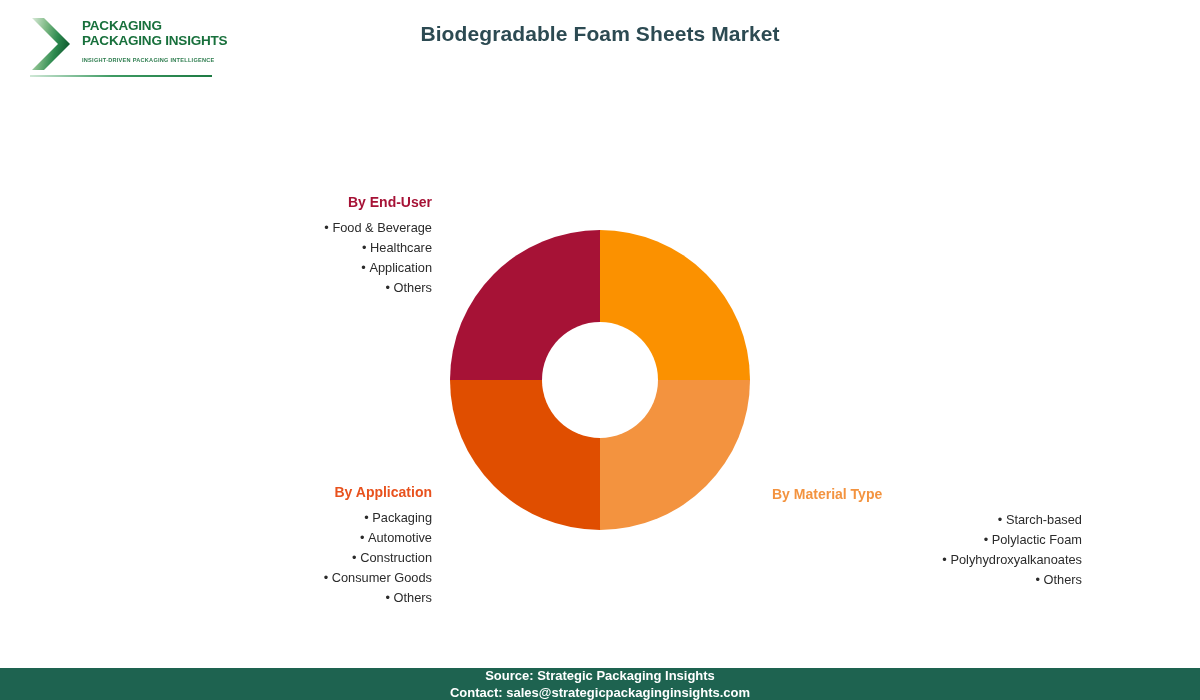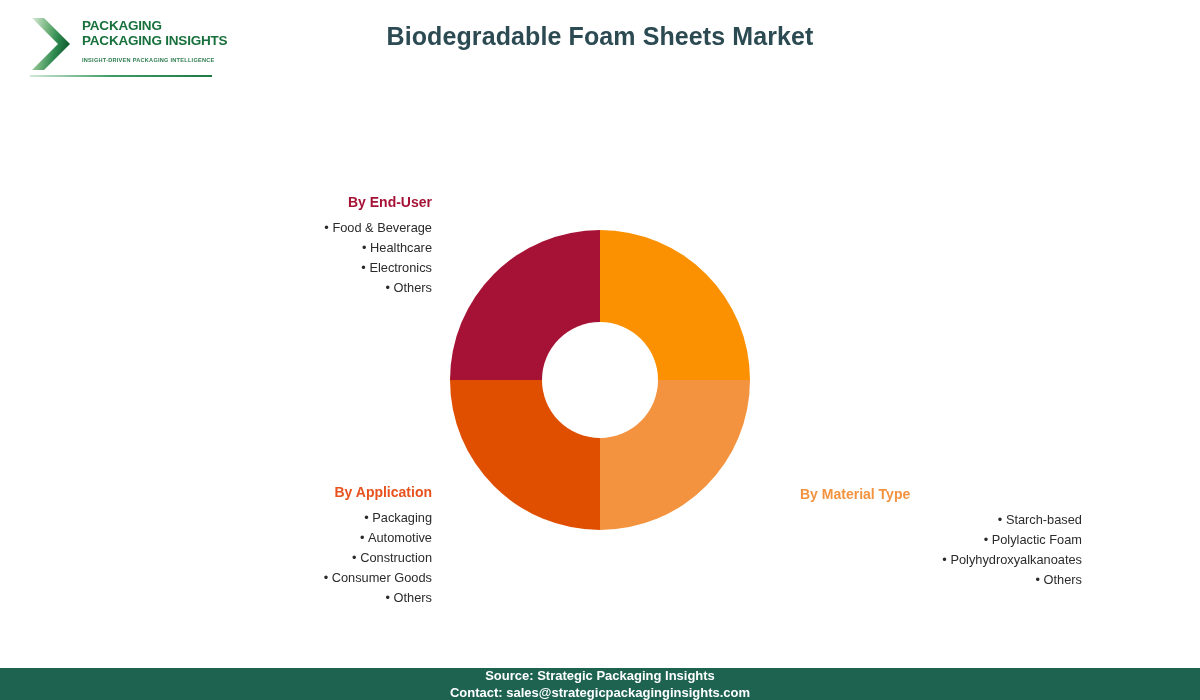--- a/index.html
+++ b/index.html
@@ -66,21 +66,21 @@
   }
 
   
   #page-title {
     position: absolute;
     left: 0;
     top: 22px;
     width: 1200px;
     text-align: center;
     color: #2C4A52;
-    font-size: 25px;
+    font-size: 21px;
     font-weight: bold;
     letter-spacing: 0.1px;
   }
 
   
   #donut-chart {
     position: absolute;
     left: 450px;
     top: 230px;
     width: 300px;
@@ -173,39 +173,39 @@
     <path id="seg-enduser" d="M150 150 L0 150 A150 150 0 0 1 150 0 Z" fill="#A61236"></path>
 
     <circle cx="150" cy="150" r="58" fill="#ffffff"></circle>
   </svg>
 
   <div id="block-end-user" class="seg-block align-right">
     <div class="seg-title" style="color: rgb(166, 18, 54);">By End-User</div>
     <ul class="seg-list">
         <li>Food &amp; Beverage</li>
         <li>Healthcare</li>
-        <li>Electronics</li>
+        <li>Application</li>
         <li>Others</li>
       </ul>
   </div>
 
 
   <div id="block-application" class="seg-block align-right">
     <div class="seg-title" style="color: rgb(232, 82, 30);">By Application</div>
     <ul class="seg-list">
         <li>Packaging</li>
         <li>Automotive</li>
         <li>Construction</li>
         <li>Consumer Goods</li>
         <li>Others</li>
       </ul>
   </div>
 
   <div id="block-material" class="seg-block align-left">
-    <div class="seg-title" style="color: rgb(243, 147, 63); margin-left: 28px;">By Material Type</div>
+    <div class="seg-title" style="color: rgb(243, 147, 63);">By Material Type</div>
     <ul class="seg-list">
         <li>Starch-based</li>
         <li>Polylactic Foam</li>
         <li>Polyhydroxyalkanoates</li>
         <li>Others</li>
       </ul>
   </div>
 
   <div id="footer" style="background: rgb(30, 99, 80);">
     <div class="footer-text">Source: Strategic Packaging Insights</div>

